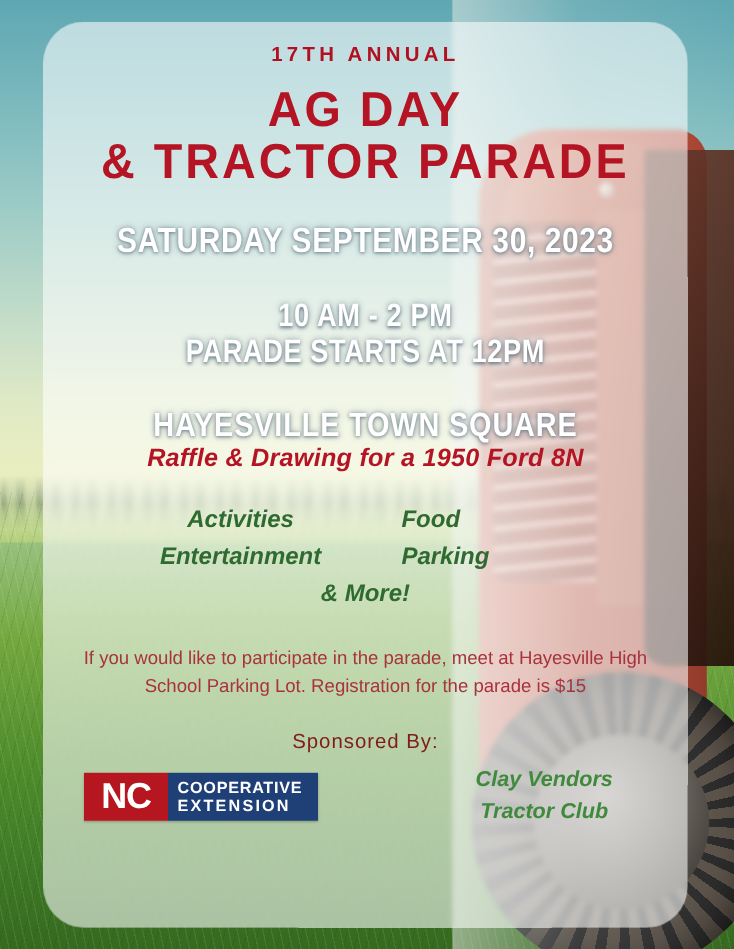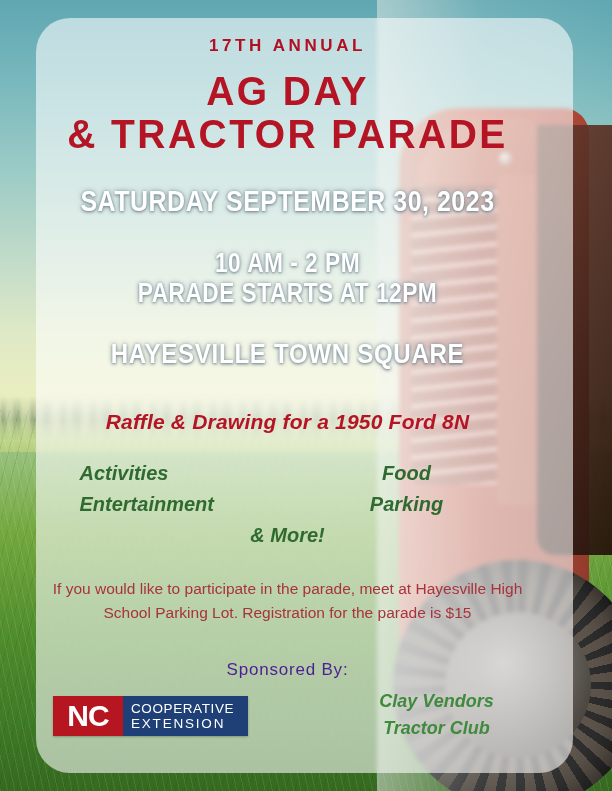--- a/index.html
+++ b/index.html
@@ -185,21 +185,21 @@
     width: 537px;
     height: 755px;
     border-radius: 34px;
     background: rgba(255,255,255,0.58);
     backdrop-filter: blur(2px);
     box-sizing: border-box;
   }
 
   .content {
     position: absolute;
-    left: 19px;
+    left: 36px;
     top: 18px;
     width: 537px;
     height: 755px;
     text-align: center;
     box-sizing: border-box;
   }
 
   
   .kicker {
     margin-top: 18px;
@@ -247,21 +247,20 @@
   }
   .venue-line {
     margin-top: 30px;
     font-size: 28px;
     letter-spacing: 0.8px;
     transform: scaleX(0.86);
   }
 
   
   .raffle-line {
-    margin-top: 40px;
     font-size: 21px;
     font-weight: bold;
     font-style: italic;
     color: #b41424;
     letter-spacing: 0.2px;
   }
 
   
   .features {
     margin-top: 24px;
@@ -271,25 +270,25 @@
     font-size: 20px;
     line-height: 1.55;
   }
   .features-row {
     display: flex;
     justify-content: center;
     align-items: baseline;
   }
   .feat-left {
     width: 208px;
-    text-align: left;
+    text-align: center;
   }
   .feat-right {
     width: 208px;
-    text-align: center;
+    text-align: left;
     padding-left: 30px;
     box-sizing: border-box;
   }
   .features-more {
     text-align: center;
   }
 
   
   .parade-note {
     margin: 26px auto 0;
@@ -304,23 +303,23 @@
     margin: 20px auto 0;
     width: 520px;
     font-size: 17px;
     font-weight: bold;
     line-height: 1.45;
     color: #3a6b30;
   }
 
   
   .sponsored-by {
-    margin-top: 36px;
+    margin-top: 24px;
     font-size: 17px;
-    color: #4c1d95;
+    color: #7f1d1d;
     letter-spacing: 0.8px;
   }
 
   .sponsor-row {
     position: relative;
     margin-top: 16px;
     height: 62px;
   }
 
   
@@ -352,21 +351,21 @@
     display: flex;
     flex-direction: column;
     align-items: flex-start;
     justify-content: center;
     padding-left: 8px;
     box-sizing: border-box;
   }
   .nc-word-top,
   .nc-word-bottom {
     font-size: 13.5px;
-    font-weight: normal;
+    font-weight: bold;
     letter-spacing: 0.6px;
     line-height: 1.12;
   }
   .nc-word-bottom {
     letter-spacing: 1.8px;
   }
 
   
   .club {
     position: absolute;

